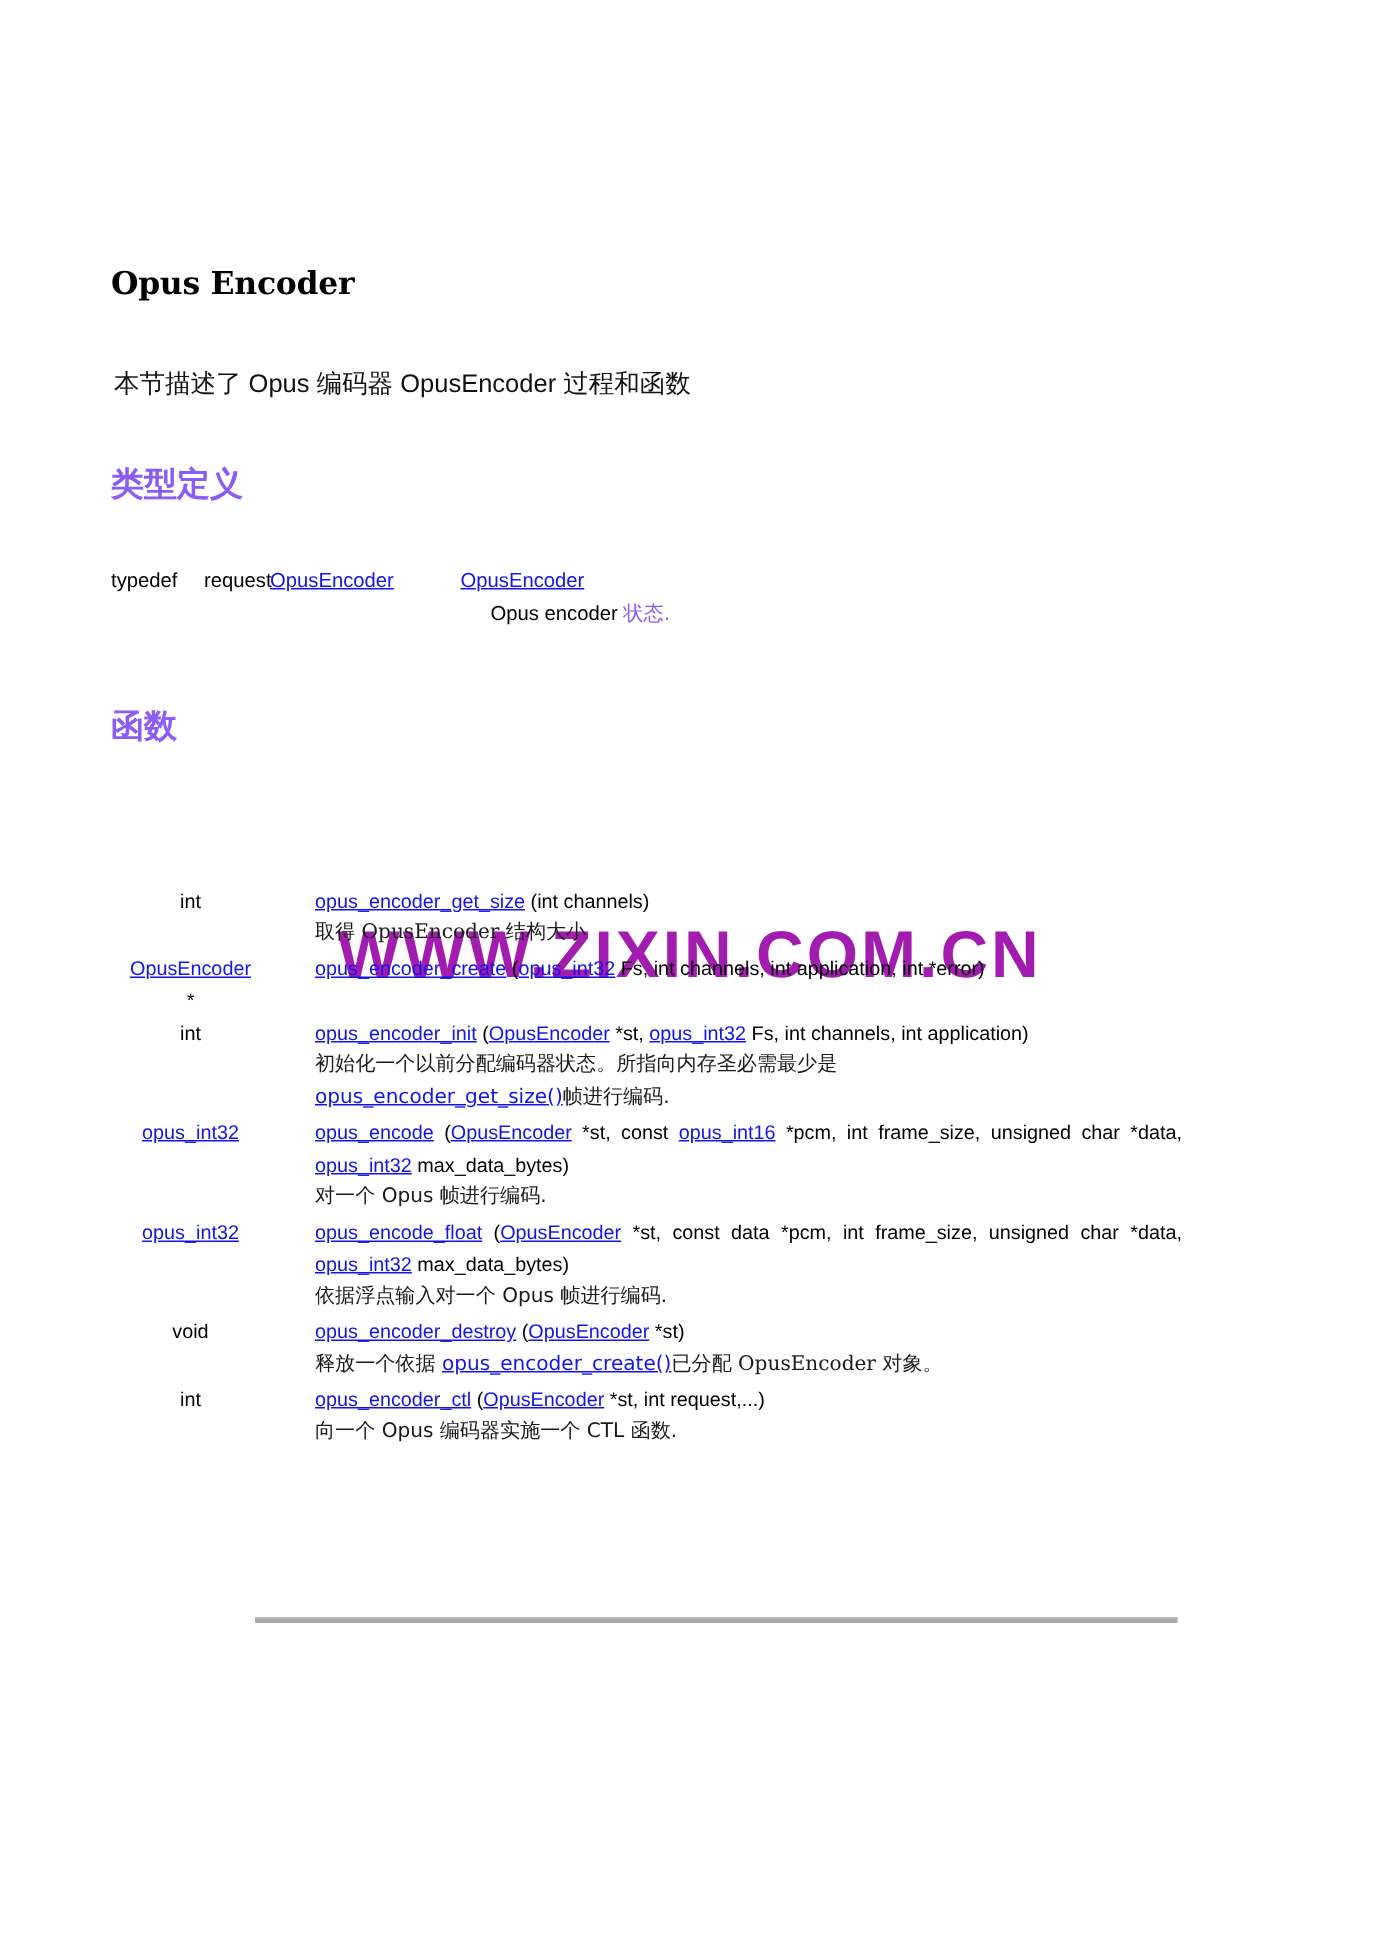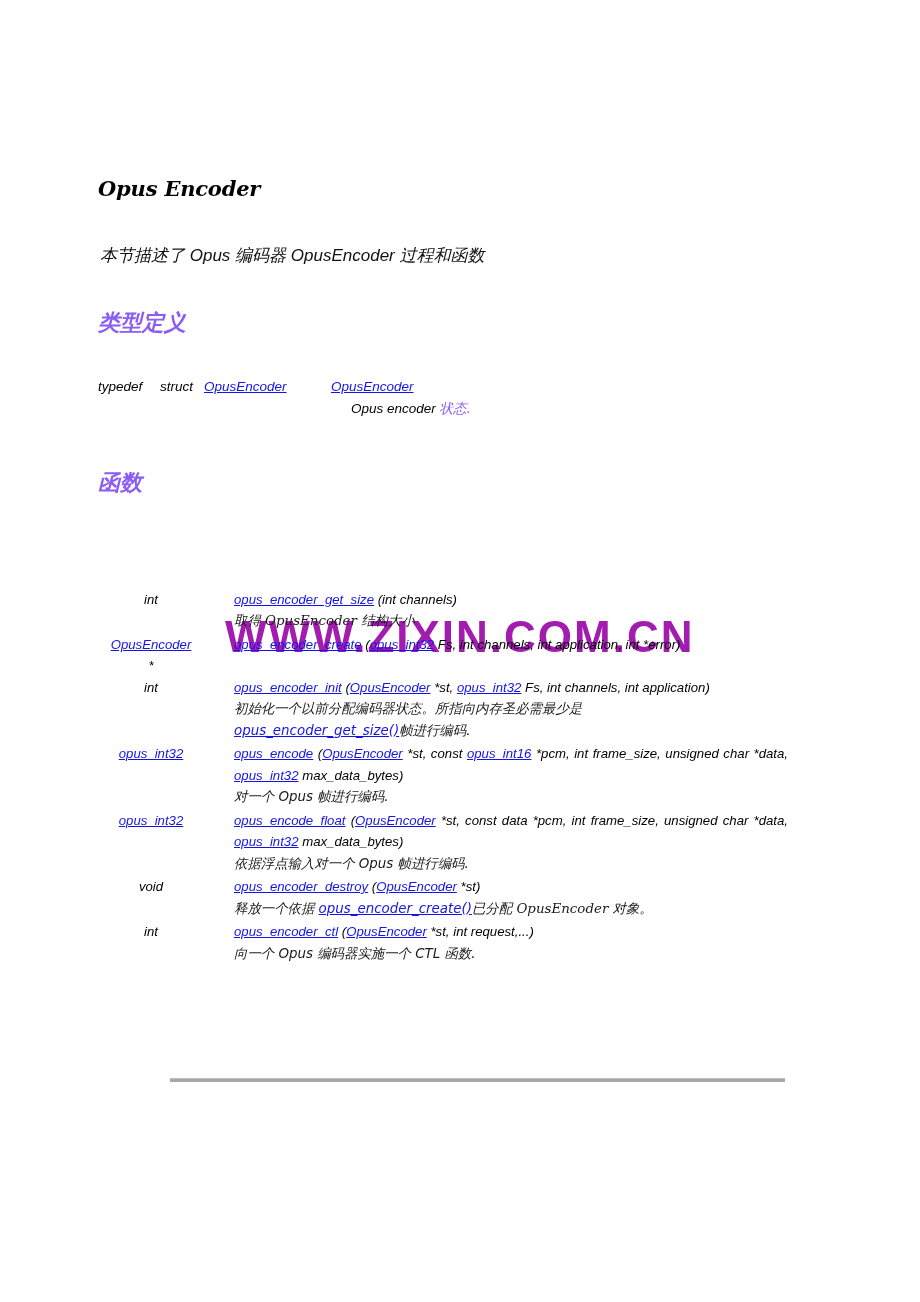--- a/index.html
+++ b/index.html
@@ -37,23 +37,22 @@
     white-space: nowrap;
     z-index: 0;
     pointer-events: none;
     user-select: none;
   }
 
   .content {
     position: relative;
     z-index: 2;
     padding-top: 176px;
-    padding-left: 98px;
+    padding-left: 74px;
     padding-right: 132px;
-    font-style: italic;
   }
 
   
   h1.doc-title {
     font-family: "DejaVu Serif", serif;
     font-size: 21px;
     font-weight: 700;
     letter-spacing: -0.2px;
     margin: 0 0 0 0;
     line-height: 1.2;
@@ -171,21 +170,21 @@
 
     <h1 class="doc-title">Opus Encoder</h1>
 
     <p class="intro">本节描述了 Opus 编码器 OpusEncoder 过程和函数</p>
 
     <h2 class="section">类型定义</h2>
 
     <div class="typedef-block">
       <div class="typedef-row">
         <span class="td-kw">typedef</span>
-        <span class="td-kw2">struct</span>
+        <span class="td-kw2">request</span>
         <span class="td-struct lnk">OpusEncoder</span>
         <span class="lnk">OpusEncoder</span>
       </div>
       <div class="typedef-desc">
         <span>Opus encoder</span>
         <span class="cjk">状态.</span>
       </div>
     </div>
 
     <h2 class="section fn-heading">函数</h2>

